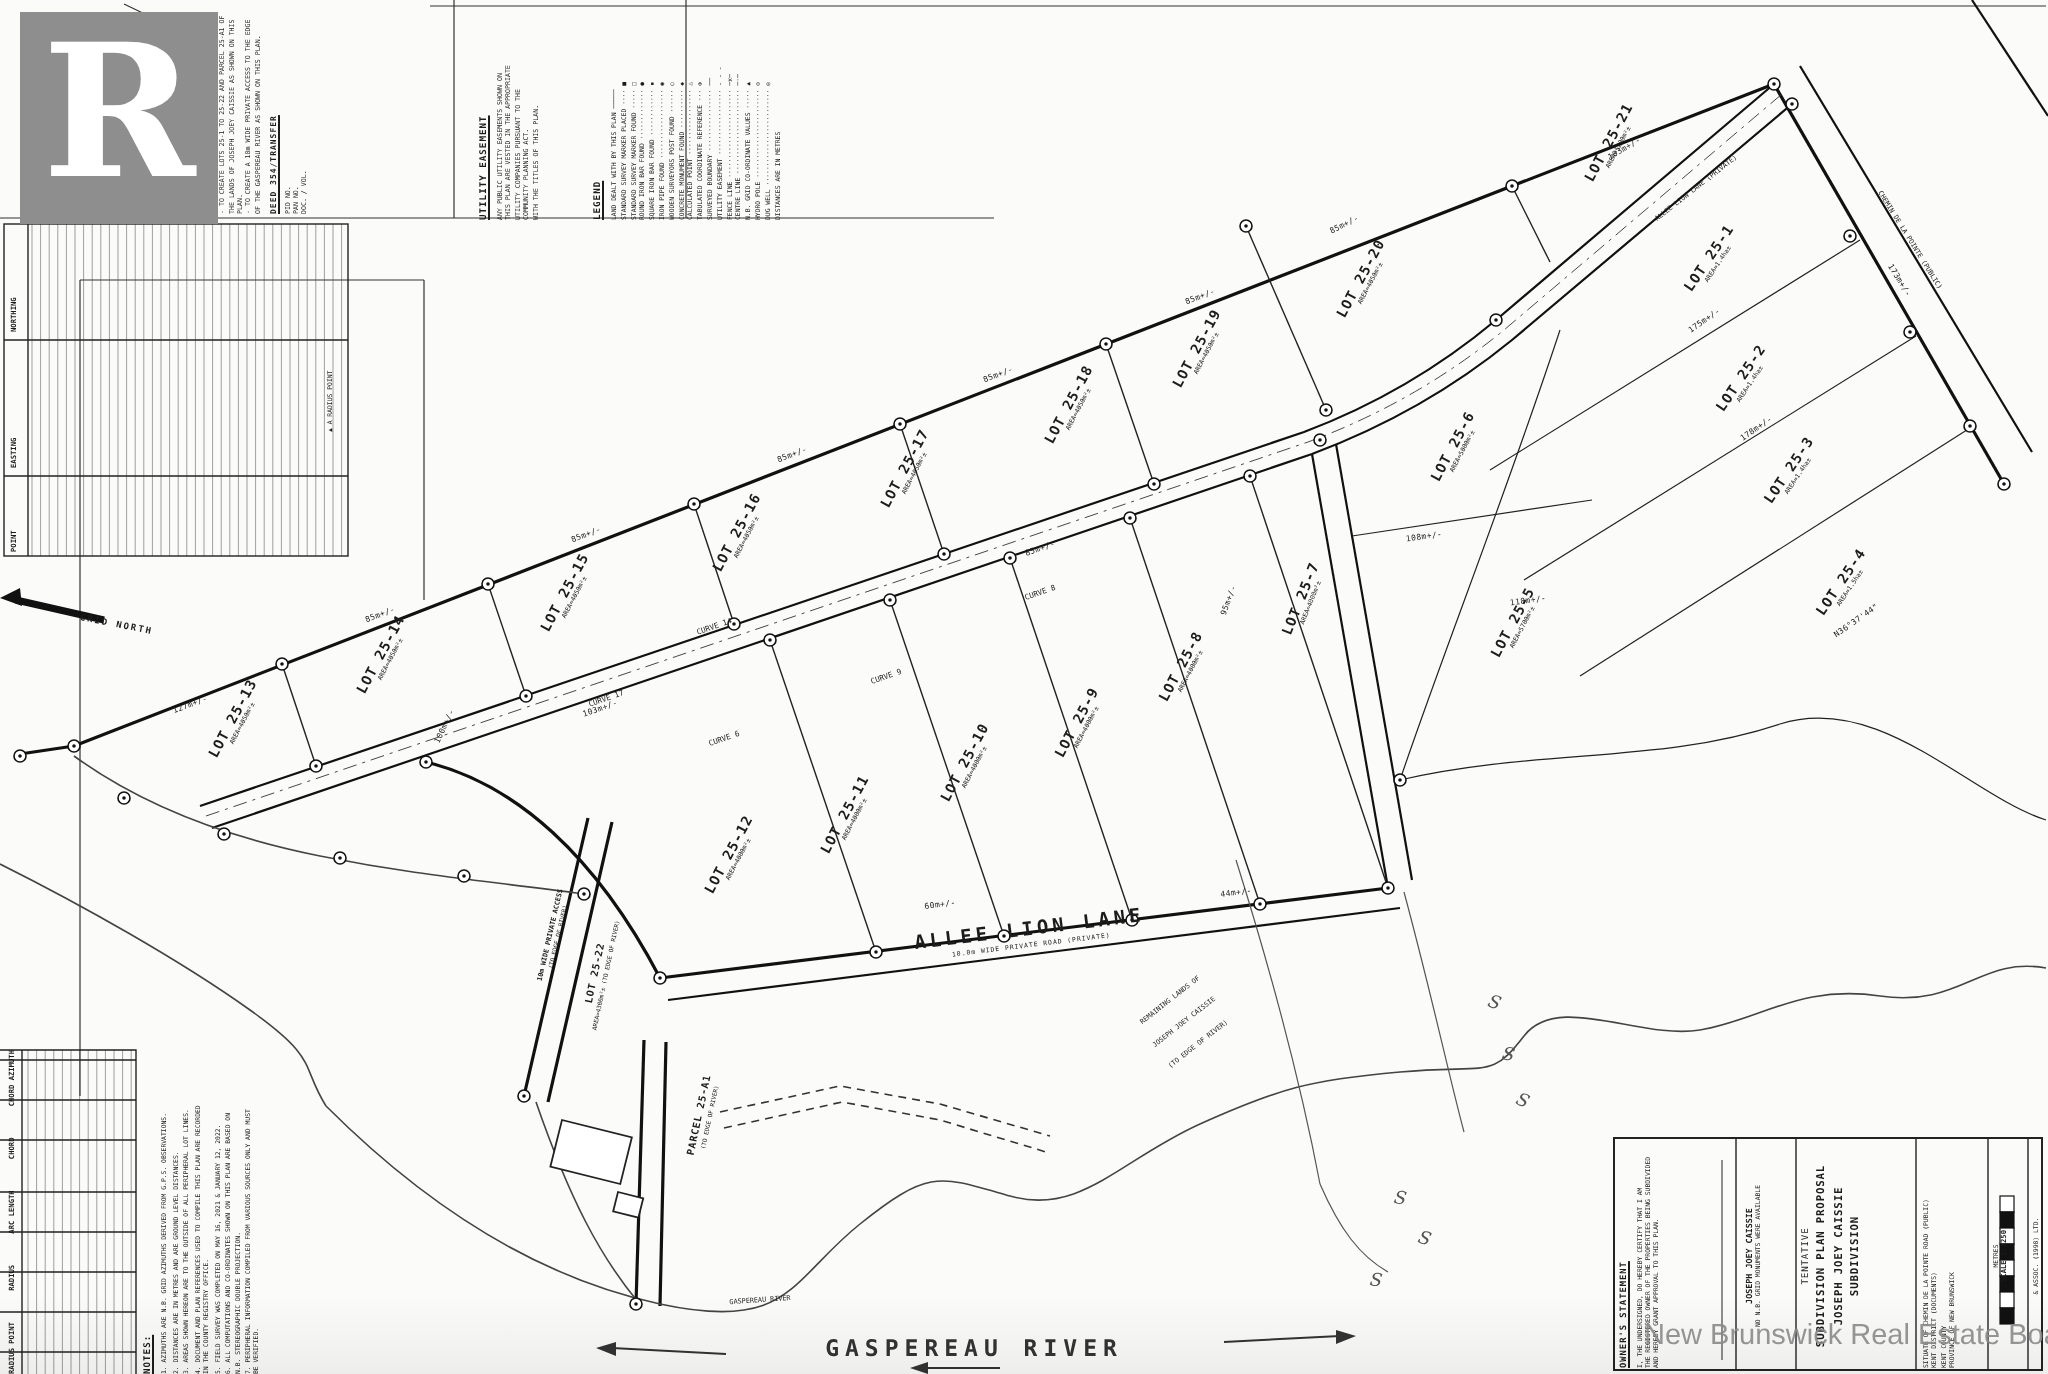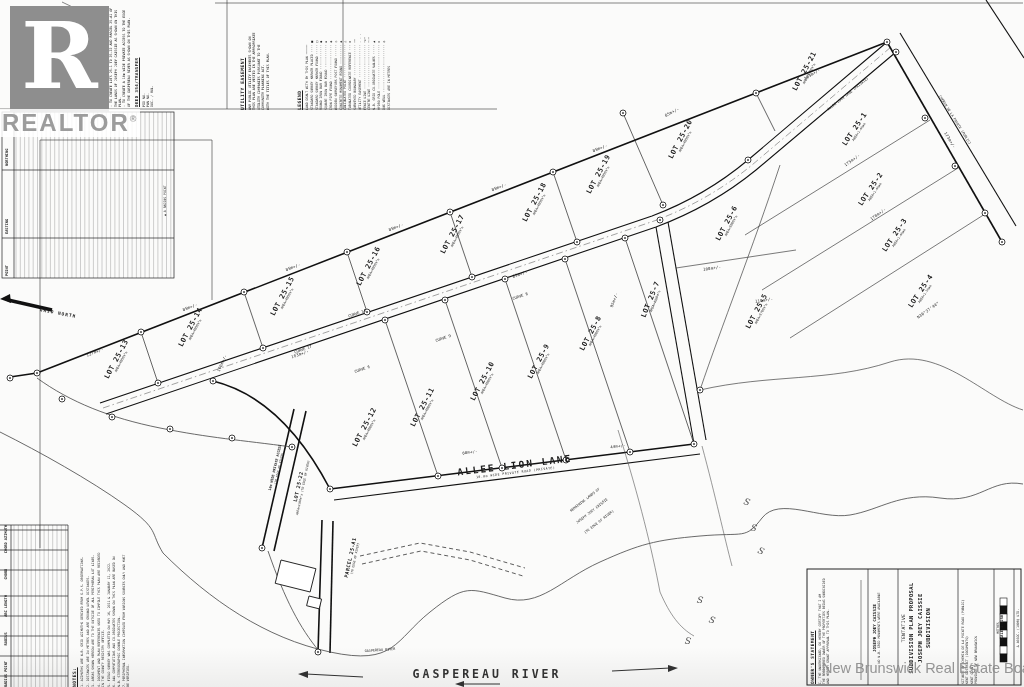--- a/index.html
+++ b/index.html
@@ -586,18 +586,17 @@
       <div class="anno sq" style="left: 754px; top: 528px; transform: translate(-50%, -50%) rotate(12deg);">S</div>
       <div class="anno sq" style="left: 761px; top: 551px; transform: translate(-50%, -50%) rotate(24deg);">S</div>
       <div class="anno sq" style="left: 700px; top: 600px; transform: translate(-50%, -50%) rotate(10deg);">S</div>
       <div class="anno sq" style="left: 712px; top: 620px; transform: translate(-50%, -50%) rotate(18deg);">S</div>
       <div class="anno sq" style="left: 688px; top: 641px; transform: translate(-50%, -50%) rotate(8deg);">S</div>
     </div>
 
   <div id="realtor-box">
     <span class="rchar">R</span>
   </div>
-  <div id="realtor-word"><span>REALTOR</span><sup>®</sup></div>
 
   <div id="nb-watermark">New Brunswick Real Estate Board</div>
 
   <div id="bottom-shade"></div>
 </div>
 
 </body></html>

